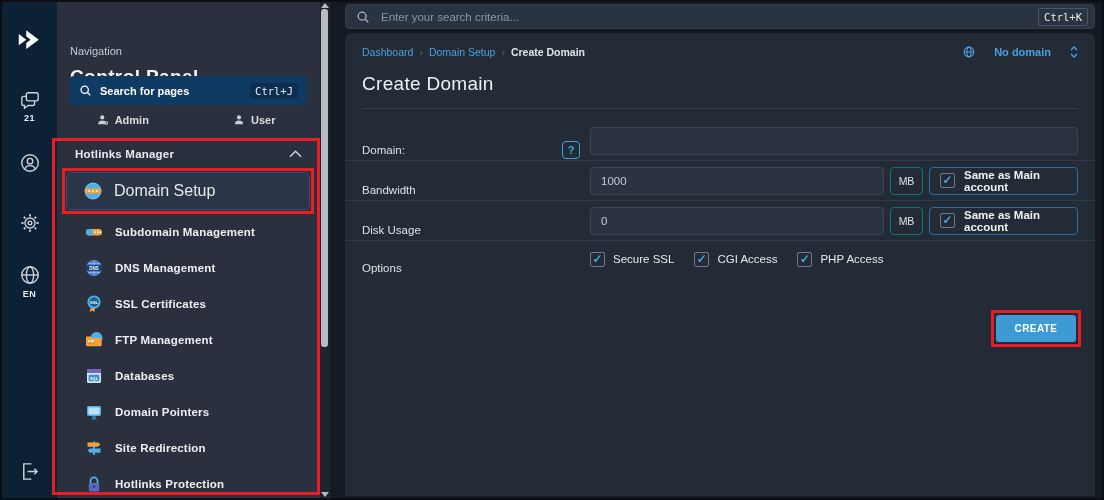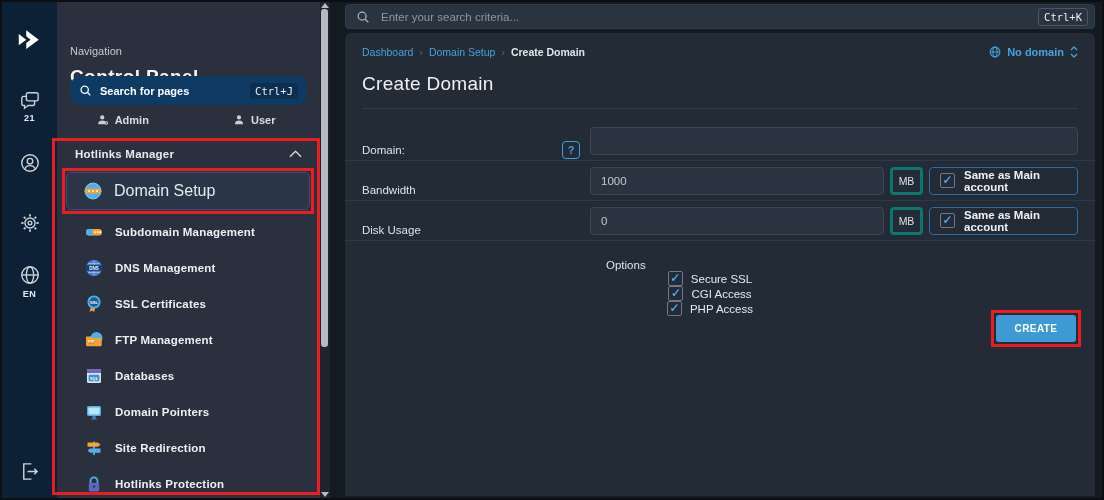--- a/index.html
+++ b/index.html
@@ -9,21 +9,21 @@
 
   
   .rail{position:absolute;left:0;top:0;width:55px;height:100%;background:#0d2136;}
   .rail .slot{position:absolute;left:0;width:55px;display:flex;flex-direction:column;align-items:center;gap:3px;}
   .badge-txt{font-size:9px;font-weight:bold;color:#e8ecf0;letter-spacing:.5px;}
 
   
   .sidebar{position:absolute;left:55px;top:0;width:263px;height:100%;background:#2a303d;overflow:hidden;}
   .sb-title{position:absolute;left:13px;top:16px;font-size:19px;font-weight:600;color:#f3f5f7;letter-spacing:.4px;margin-top:48px;}
   .sb-sub{position:absolute;left:13px;top:43px;font-size:11px;color:#c3cad2;}
-  .sb-search{position:absolute;left:13px;top:74px;width:237px;height:29px;background:#0f3a63;border-radius:11px;
+  .sb-search{position:absolute;left:13px;top:74px;width:237px;height:29px;background:#0f3a63;border-radius:4px;
              display:flex;align-items:center;padding:0 9px;gap:8px;}
   .sb-search .ph{font-size:11px;font-weight:600;color:#fff;flex:1;}
   .kbd{font-family:"DejaVu Sans Mono",monospace;font-size:10.5px;color:#e8ecf0;}
   .sb-search .kbd{background:rgba(0,0,0,.18);padding:2px 5px;border-radius:3px;}
   .sb-tabs{position:absolute;left:0;top:112px;width:100%;display:flex;}
   .sb-tab{flex:1;display:flex;align-items:center;justify-content:center;gap:6px;font-size:11px;font-weight:bold;color:#d9dee3;cursor:pointer;}
   .sb-section{position:absolute;left:0;top:146px;width:100%;display:flex;align-items:center;padding:0 18px;}
   .sb-section .lbl{flex:1;font-size:11.5px;font-weight:bold;color:#e8ebee;letter-spacing:.2px;}
   .sb-items{position:absolute;left:0;top:166px;width:100%;}
   .sb-item{height:36px;display:flex;align-items:center;gap:12px;padding-left:28px;cursor:pointer;}
@@ -48,34 +48,34 @@
                    font-family:"Liberation Sans",sans-serif;}
   .topsearch input::placeholder{color:#8d97a3;}
   .kbd-box{border:1px solid #4d5662;border-radius:3px;padding:2px 5px;}
 
   .panel{position:absolute;left:15px;top:31px;right:7px;bottom:2px;background:#232b36;border-radius:6px 6px 0 0;overflow:hidden;}
   .crumbs{margin:13px 17px 0;display:flex;align-items:center;font-size:10.5px;}
   .crumb-link{color:#4aa0dd;cursor:pointer;}
   .crumb-sep{color:#5d6876;margin:0 6px;}
   .crumb-cur{color:#e2e6ea;font-weight:600;}
   .crumb-spacer{flex:1;}
-  .domain-select{display:flex;align-items:center;gap:6px;color:#4aa0dd;font-size:11px;font-weight:600;cursor:pointer;}
+  .domain-select{display:flex;align-items:center;gap:19px;color:#4aa0dd;font-size:11px;font-weight:600;cursor:pointer;}
   .page-title{margin:15px 17px 0;font-size:19px;font-weight:500;color:#eef1f4;letter-spacing:.3px;
               padding-bottom:13px;border-bottom:1px solid #343d49;}
   .rows{margin-top:12px;}
   .frow{display:flex;align-items:center;height:40px;padding:0 17px;border-bottom:1px solid #303945;}
-  .frow.last{border-bottom:none;height:36px;flex-direction:column;}
+  .frow.last{border-bottom:none;height:36px;}
   .flabel{width:228px;display:flex;align-items:center;font-size:11.5px;color:#dde2e8;margin-top:18px;}
   .help{width:18px;height:18px;border:1px solid #3fa0e0;border-radius:4px;color:#3fa0e0;font-size:11px;font-weight:bold;
         display:flex;align-items:center;justify-content:center;margin-right:10px;cursor:pointer;}
   .txt{height:28px;background:#2a333f;border:1px solid #3e4652;border-radius:4px;color:#c4cad2;font-size:11.5px;
        padding:0 10px;outline:none;font-family:"Liberation Sans",sans-serif;}
   .txt.grow{flex:1;}
   .txt.w294{width:294px;}
-  .mb{width:33px;height:28px;border:3px solid #0f766e;border-radius:4px;display:flex;align-items:center;
+  .mb{width:33px;height:28px;border:1px solid #0f766e;border-radius:4px;display:flex;align-items:center;
       justify-content:center;font-size:10.5px;color:#dfe3e8;margin-left:6px;cursor:pointer;}
   .same{flex:1;height:28px;border:1px solid #2d6ca5;border-radius:4px;margin-left:6px;display:flex;align-items:center;
         gap:9px;padding:0 10px;cursor:pointer;}
   .same .slbl{font-size:11.5px;color:#eef1f4;font-weight:600;}
   .cb{width:15px;height:15px;border:1px solid #6f7987;border-radius:2px;display:flex;align-items:center;
       justify-content:center;background:#222b37;cursor:pointer;flex:0 0 15px;}
   .tick{color:#4aa3df;font-size:12px;font-weight:bold;line-height:1;margin-top:-1px;}
   .optgroup{display:flex;align-items:center;gap:8px;margin-right:20px;cursor:pointer;}
   .optgroup .olbl{font-size:11.5px;color:#e6eaee;}
   .create-row{margin-top:33px;display:flex;justify-content:flex-end;padding-right:14px;}

